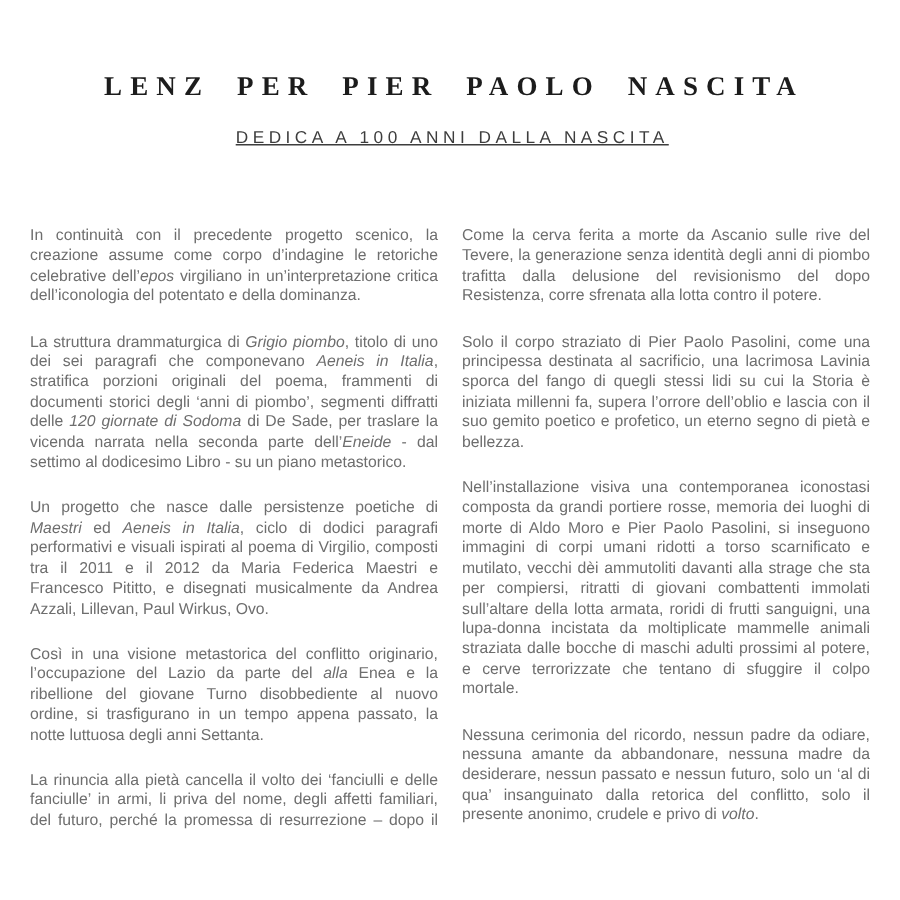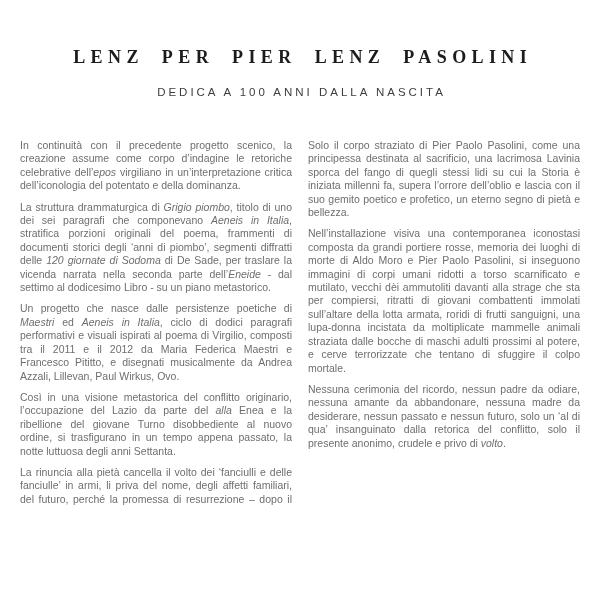--- a/index.html
+++ b/index.html
@@ -36,58 +36,60 @@
   .subtitle{
     margin:17px 0 0 0;
     font-size:11.5px;
     line-height:14px;
     font-weight:normal;
     letter-spacing:0.26em;
     text-indent:0.26em;
     text-align:center;
     color:var(--subtitle-text);
     white-space:nowrap;
+    text-decoration:underline;
   }
   .columns{
     display:flex;
     gap:16px;
     margin-top:35px;
   }
   .column{
     flex:1 1 0;
     min-width:0;
     text-align:justify;
     color:var(--body-text);
   }
   .column p{
-    margin:5px 0 8px 0;
+    margin:17px 0 8px 0;
     font-size:10.5px;
     line-height:13.4px;
     hyphens:none;
   }
   .column p.justify-last{
     text-align-last:justify;
   }
   .column i{
     font-style:italic;
   }
 </style>
 </head>
 <body>
 
 <div class="page">
-  <h1 class="title">LENZ PER PIER LENZ PASOLINI</h1>
+  <h1 class="title">LENZ PER PIER PAOLO NASCITA</h1>
   <h2 class="subtitle">DEDICA A 100 ANNI DALLA NASCITA</h2>
   <div class="columns">
     <div class="column">
         <p>In continuità con il precedente progetto scenico, la creazione assume come corpo d’indagine le retoriche celebrative dell’<i>epos</i> virgiliano in un’interpretazione critica dell’iconologia del potentato e della dominanza.</p>
         <p>La struttura drammaturgica di <i>Grigio piombo</i>, titolo di uno dei sei paragrafi che componevano <i>Aeneis in Italia</i>, stratifica porzioni originali del poema, frammenti di documenti storici degli ‘anni di piombo’, segmenti diffratti delle <i>120 giornate di Sodoma</i> di De Sade, per traslare la vicenda narrata nella seconda parte dell’<i>Eneide</i> - dal settimo al dodicesimo Libro - su un piano metastorico.</p>
         <p>Un progetto che nasce dalle persistenze poetiche di <i>Maestri</i> ed <i>Aeneis in Italia</i>, ciclo di dodici paragrafi performativi e visuali ispirati al poema di Virgilio, composti tra il 2011 e il 2012 da Maria Federica Maestri e Francesco Pititto, e disegnati musicalmente da Andrea Azzali, Lillevan, Paul Wirkus, Ovo.</p>
         <p>Così in una visione metastorica del conflitto originario, l’occupazione del Lazio da parte del <i>alla</i> Enea e la ribellione del giovane Turno disobbediente al nuovo ordine, si trasfigurano in un tempo appena passato, la notte luttuosa degli anni Settanta.</p>
         <p class="justify-last">La rinuncia alla pietà cancella il volto dei ‘fanciulli e delle fanciulle’ in armi, li priva del nome, degli affetti familiari, del futuro, perché la promessa di resurrezione – dopo il</p>
       </div>
     <div class="column">
+        <p>Come la cerva ferita a morte da Ascanio sulle rive del Tevere, la generazione senza identità degli anni di piombo trafitta dalla delusione del revisionismo del dopo Resistenza, corre sfrenata alla lotta contro il potere.</p>
         <p>Solo il corpo straziato di Pier Paolo Pasolini, come una principessa destinata al sacrificio, una lacrimosa Lavinia sporca del fango di quegli stessi lidi su cui la Storia è iniziata millenni fa, supera l’orrore dell’oblio e lascia con il suo gemito poetico e profetico, un eterno segno di pietà e bellezza.</p>
         <p>Nell’installazione visiva una contemporanea iconostasi composta da grandi portiere rosse, memoria dei luoghi di morte di Aldo Moro e Pier Paolo Pasolini, si inseguono immagini di corpi umani ridotti a torso scarnificato e mutilato, vecchi dèi ammutoliti davanti alla strage che sta per compiersi, ritratti di giovani combattenti immolati sull’altare della lotta armata, roridi di frutti sanguigni, una lupa-donna incistata da moltiplicate mammelle animali straziata dalle bocche di maschi adulti prossimi al potere, e cerve terrorizzate che tentano di sfuggire il colpo mortale.</p>
         <p>Nessuna cerimonia del ricordo, nessun padre da odiare, nessuna amante da abbandonare, nessuna madre da desiderare, nessun passato e nessun futuro, solo un ‘al di qua’ insanguinato dalla retorica del conflitto, solo il presente anonimo, crudele e privo di <i>volto</i>.</p>
       </div>
   </div>
 </div>
 
 </body></html>

